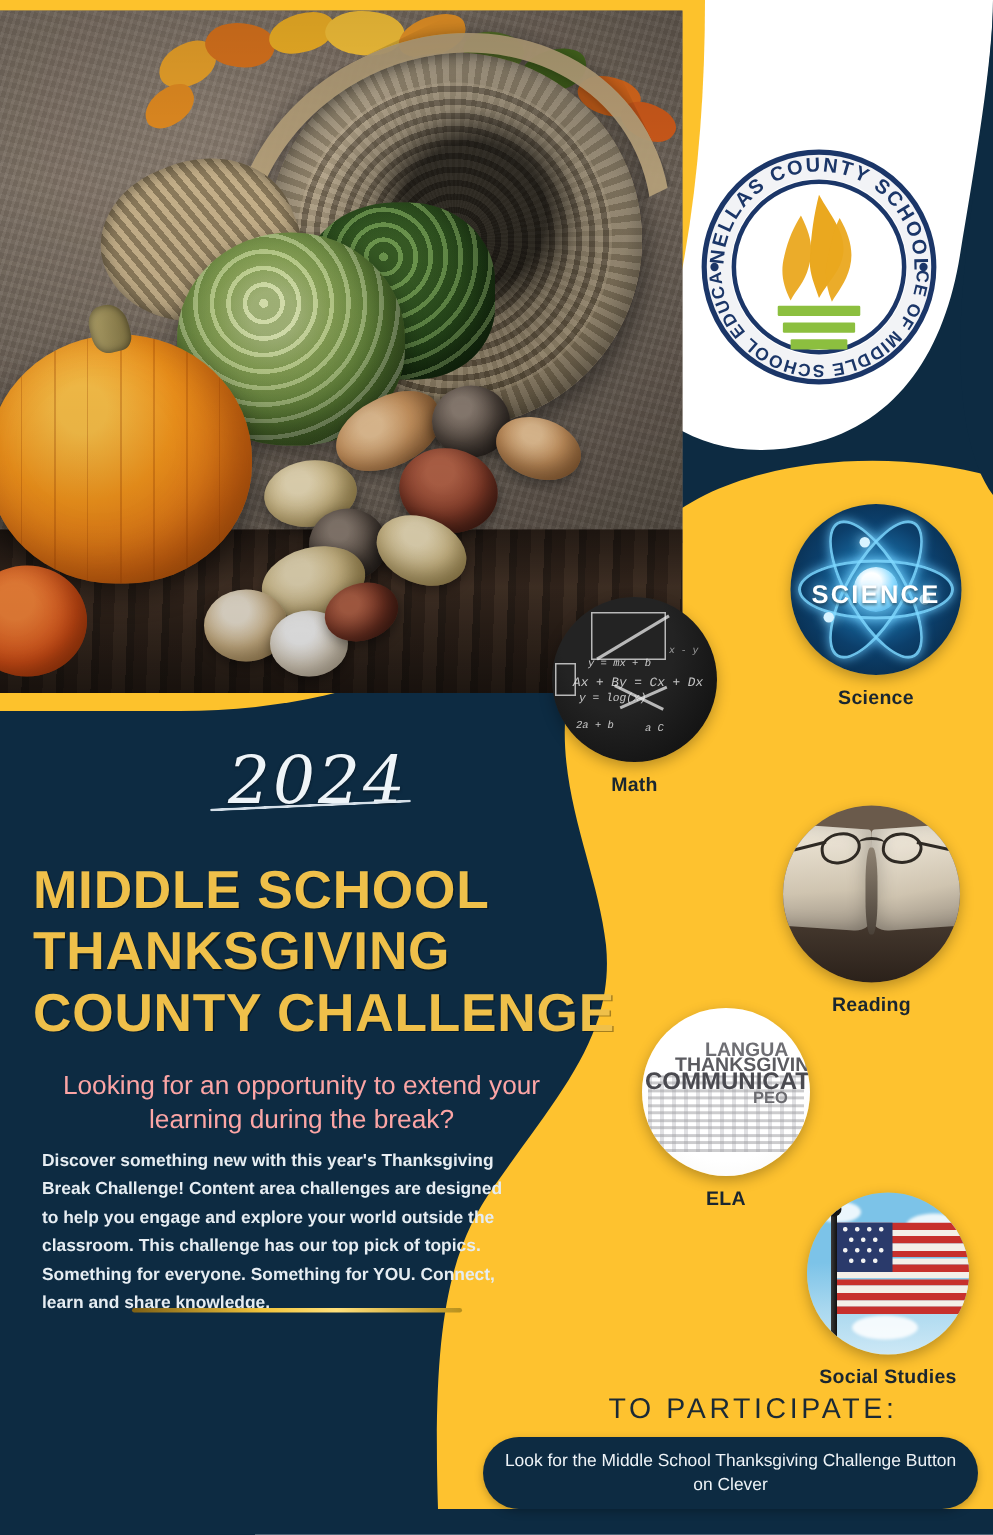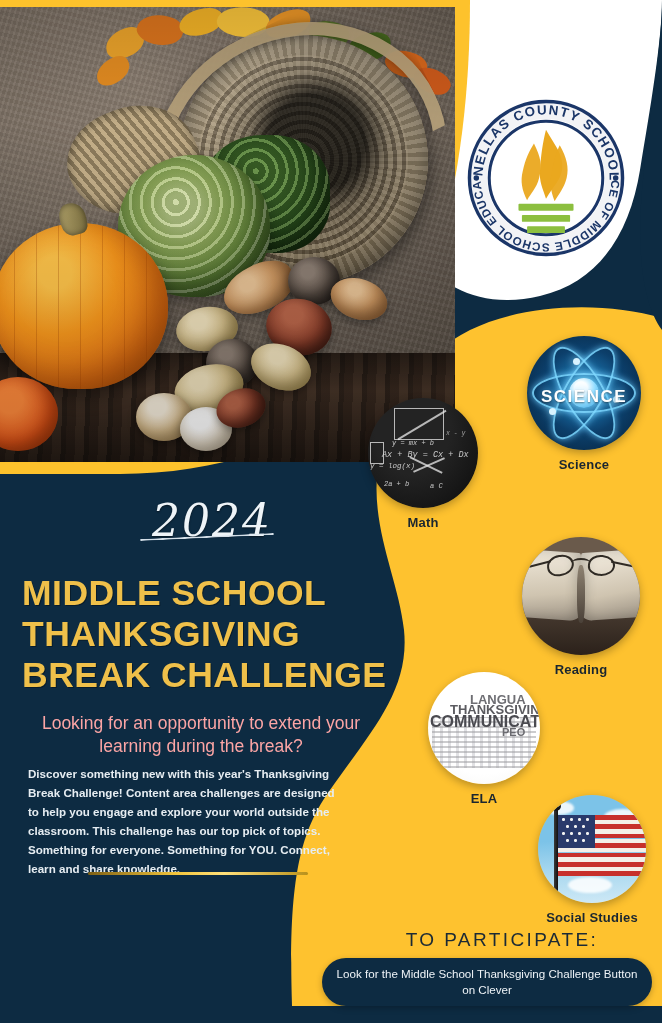--- a/index.html
+++ b/index.html
@@ -534,39 +534,39 @@
   </svg>
 
   <div id="content">
 
     <div id="year">2024</div>
     <div id="year-underline"></div>
 
     <div id="title">
       <div>MIDDLE SCHOOL</div>
       <div>THANKSGIVING</div>
-      <div>BREAK CHALLENGE</div>
+      <div>COUNTY CHALLENGE</div>
     </div>
 
     <div id="subhead">Looking for an opportunity to extend your learning during the break?</div>
 
     <div id="body-copy">Discover something new with this year's Thanksgiving Break Challenge!  Content area challenges are designed to help you engage and explore your world outside the classroom.  This challenge has our top pick of topics. Something for everyone. Something for YOU. Connect, learn and share knowledge.</div>
 
     <div id="date-rule-2"></div>
 
     <div class="subject" style="left:368px; top:398px; width:110px;">
       <div class="bubble bub-math">
         <div class="chalkline" style="left:26px;top:10px;width:50px;height:32px;"></div>
         <div class="chalkline" style="left:26px;top:26px;width:56px;height:0;transform:rotate(-31deg);"></div>
         <div class="chalkline" style="left:2px;top:44px;width:14px;height:22px;"></div>
         <div class="chalkline" style="left:40px;top:66px;width:36px;height:0;transform:rotate(26deg);"></div>
         <div class="chalkline" style="left:44px;top:66px;width:34px;height:0;transform:rotate(-24deg);"></div>
         <div class="chalk" style="left:24px;top:41px;font-size:7px;">y = mx + b</div>
         <div class="chalk" style="left:14px;top:52px;font-size:8.5px;">Ax + By = Cx + Dx</div>
-        <div class="chalk" style="left:2px;top:64px;font-size:7.5px;">y = log(x)</div>
+        <div class="chalk" style="left:18px;top:64px;font-size:7.5px;">y = log(x)</div>
         <div class="chalk" style="left:16px;top:82px;font-size:7px;">2a + b</div>
         <div class="chalk" style="left:62px;top:84px;font-size:7px;">a  C</div>
         <div class="chalk" style="left:78px;top:32px;font-size:6.5px;opacity:.6;">x - y</div>
       </div>
       <div class="label">Math</div>
     </div>
 
     <div class="subject" style="left:527px; top:336px; width:114px;">
       <div class="bubble bub-sci">
         <div class="orbit" style="transform:rotate(0deg)"></div>

